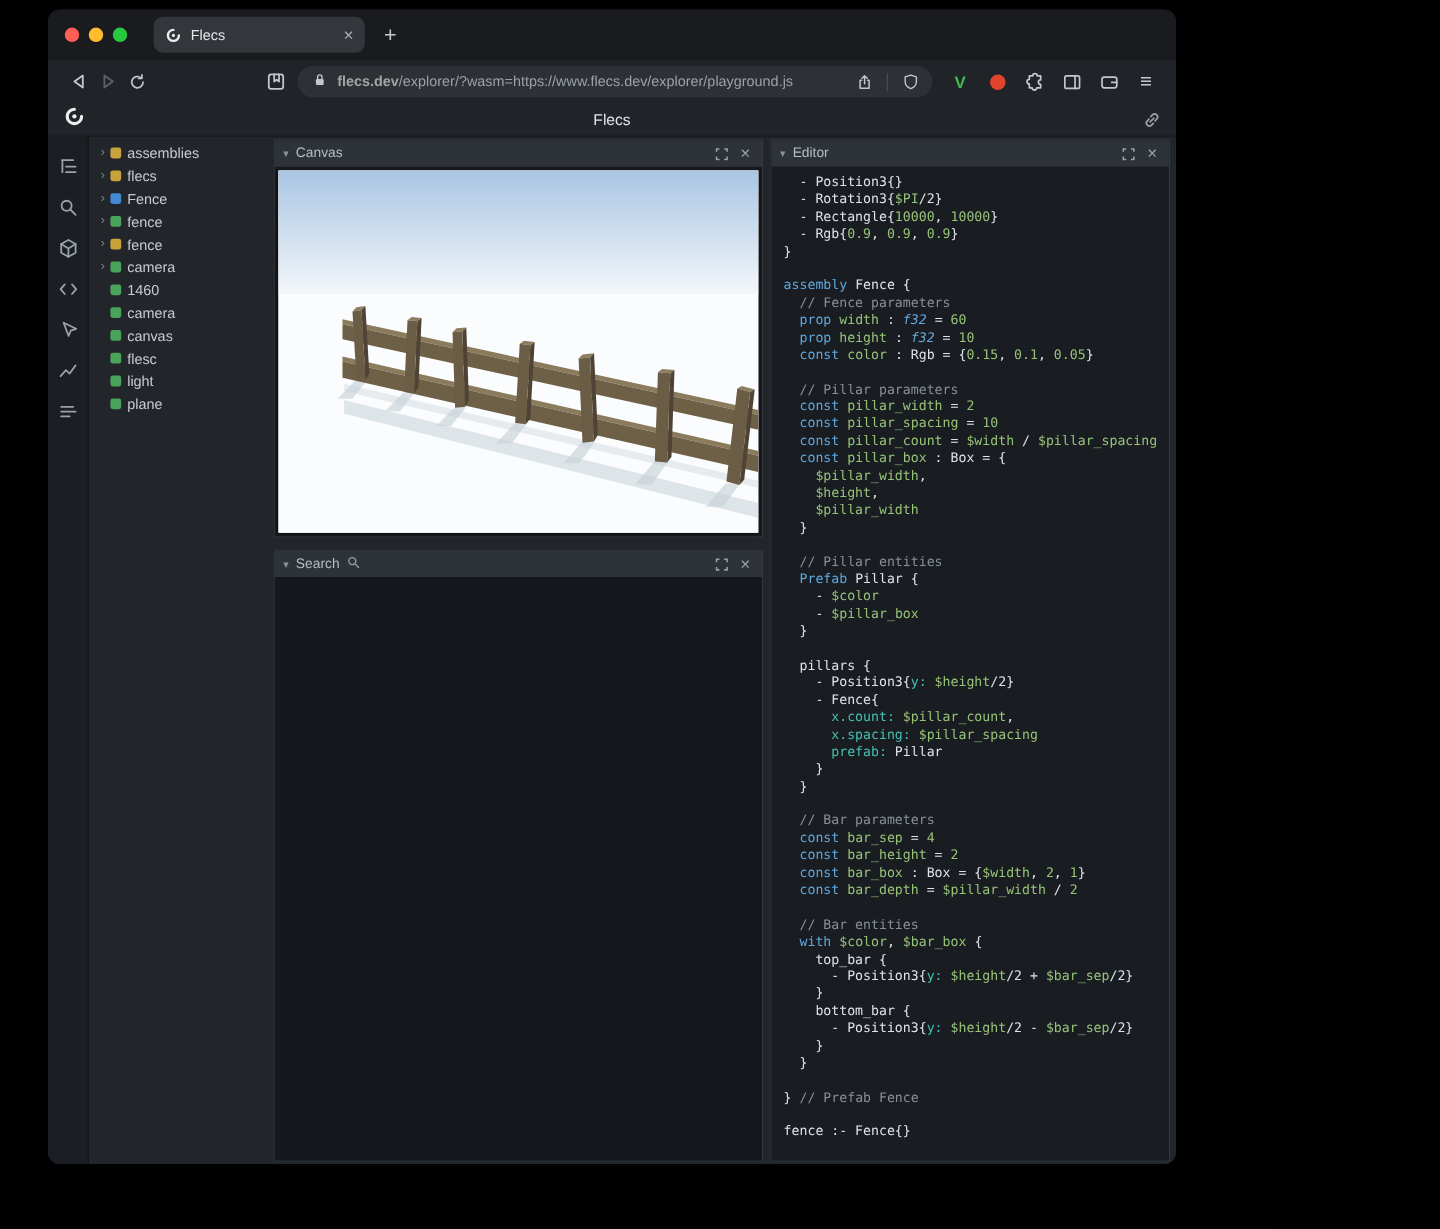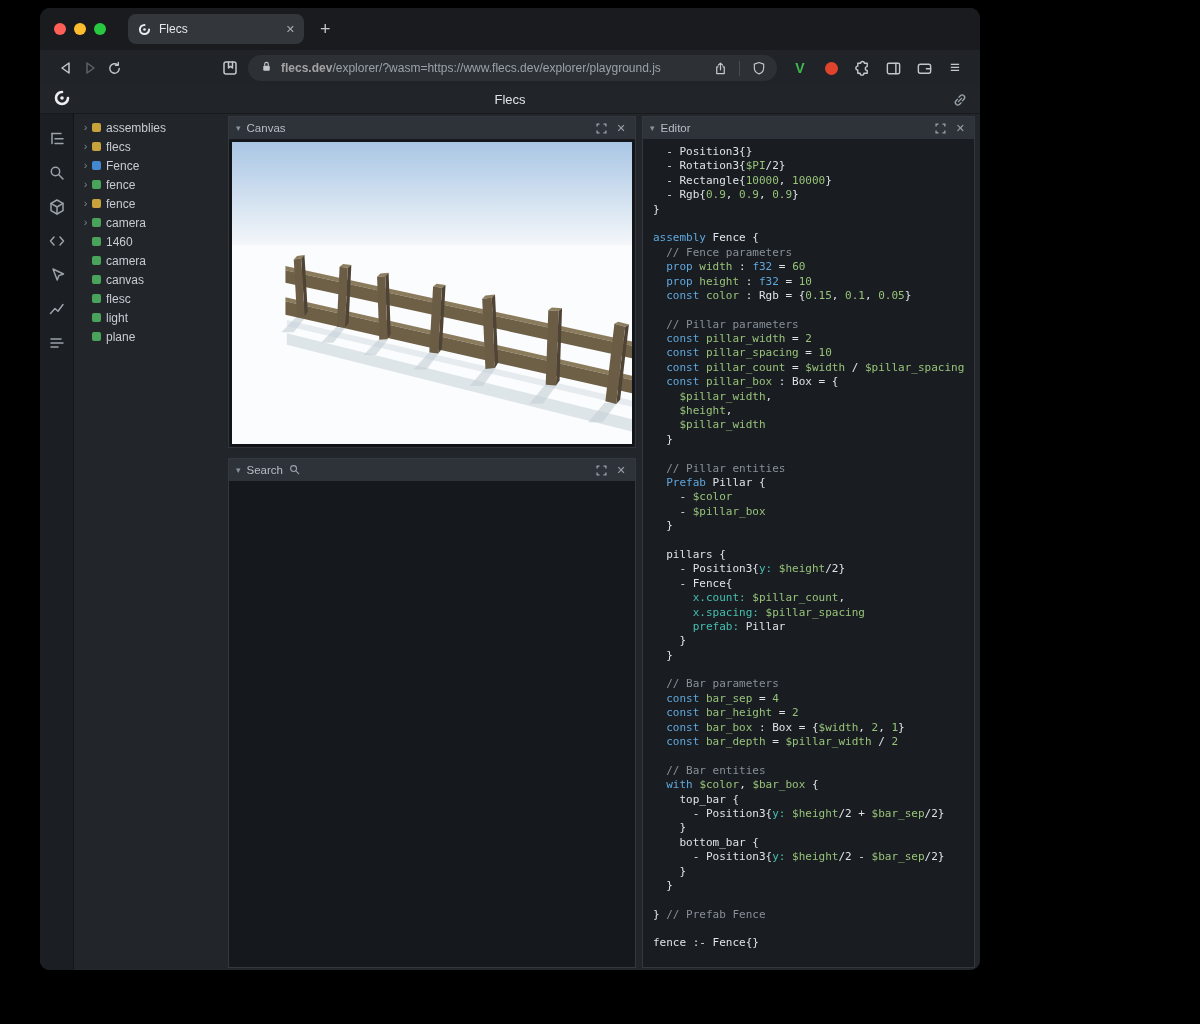--- a/index.html
+++ b/index.html
@@ -76,21 +76,21 @@
 
   .search-panel { flex:1; }
   .search-content { flex:1; background:#15181c; }
 
   .editor-panel { flex:1; }
   .editor-content { flex:1; background:#191c21; overflow:hidden; padding:6px 10px 0 10px;
     font-family:"DejaVu Sans Mono", monospace; font-size:11px; line-height:14.4px; }
   .code-line { white-space:pre; height:14.4px; }
   .tok-pl  { color:#dde3e8; }
   .tok-kw  { color:#5fa8dd; }
-  .tok-ty  { color:#5fa8dd; }
+  .tok-ty  { color:#5fa8dd;font-style:italic; }
   .tok-id  { color:#97c379; }
   .tok-v   { color:#97c379; }
   .tok-num { color:#97c379; }
   .tok-key { color:#45c0b0; }
   .tok-cm  { color:#878f98; }
 
   .icon-stroke { stroke:#c2c7cc; stroke-width:1.5; fill:none; stroke-linecap:round; stroke-linejoin:round; }
   .icon-dim    { stroke:#5c6269; }
   .icon-gray   { stroke:#9aa2aa; }
 </style>

